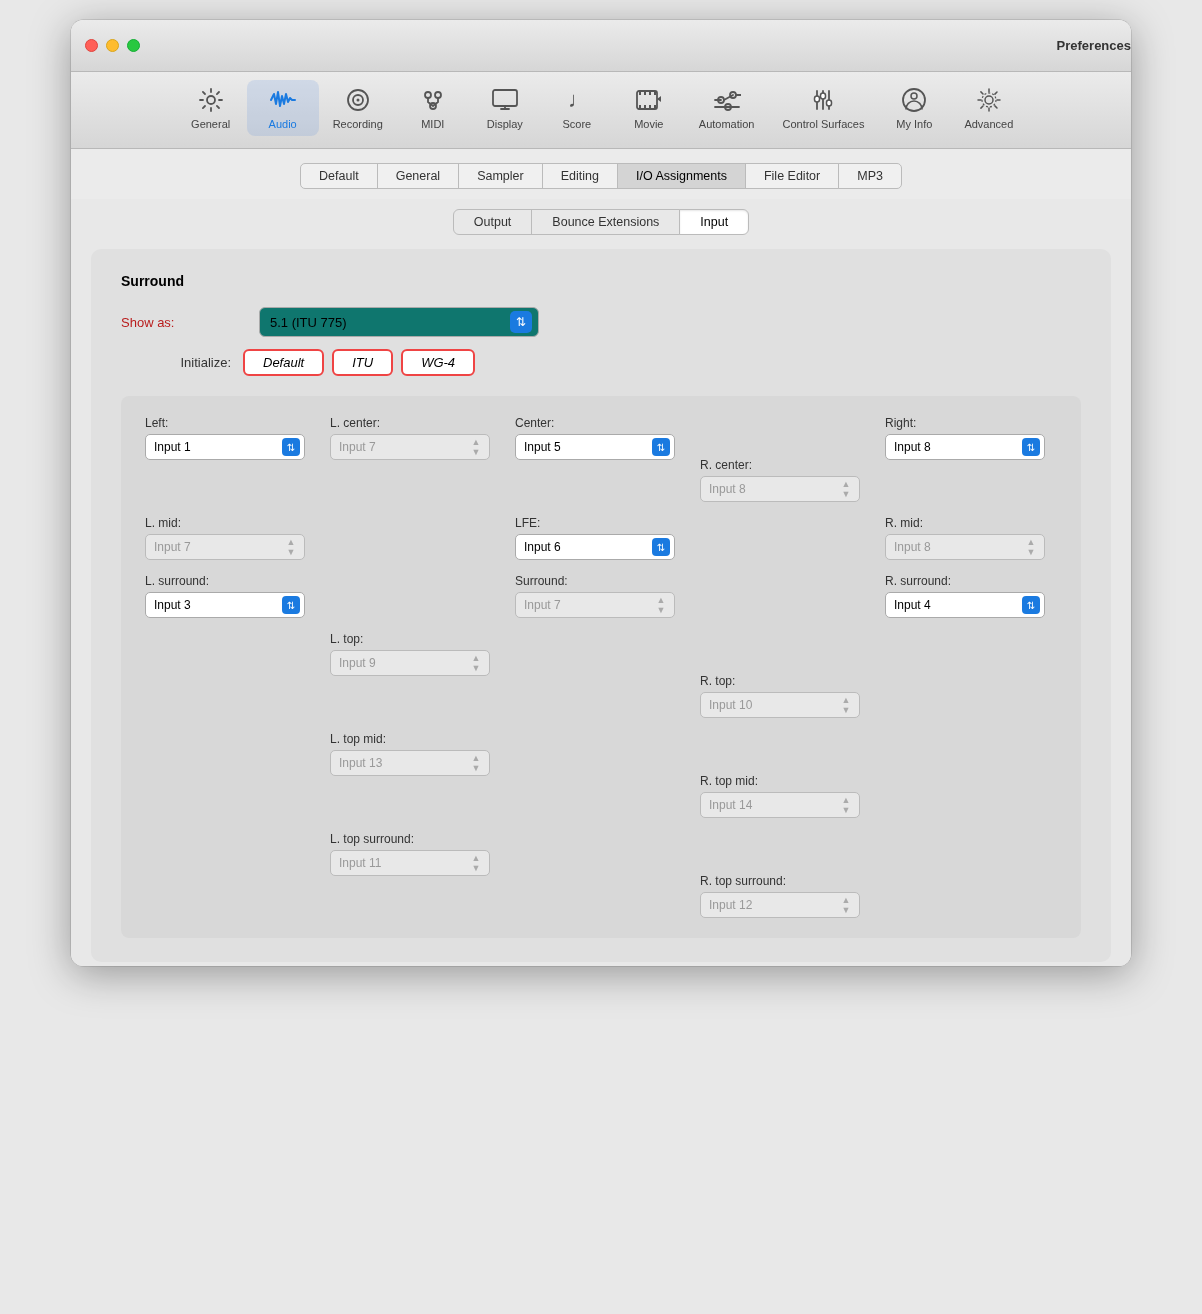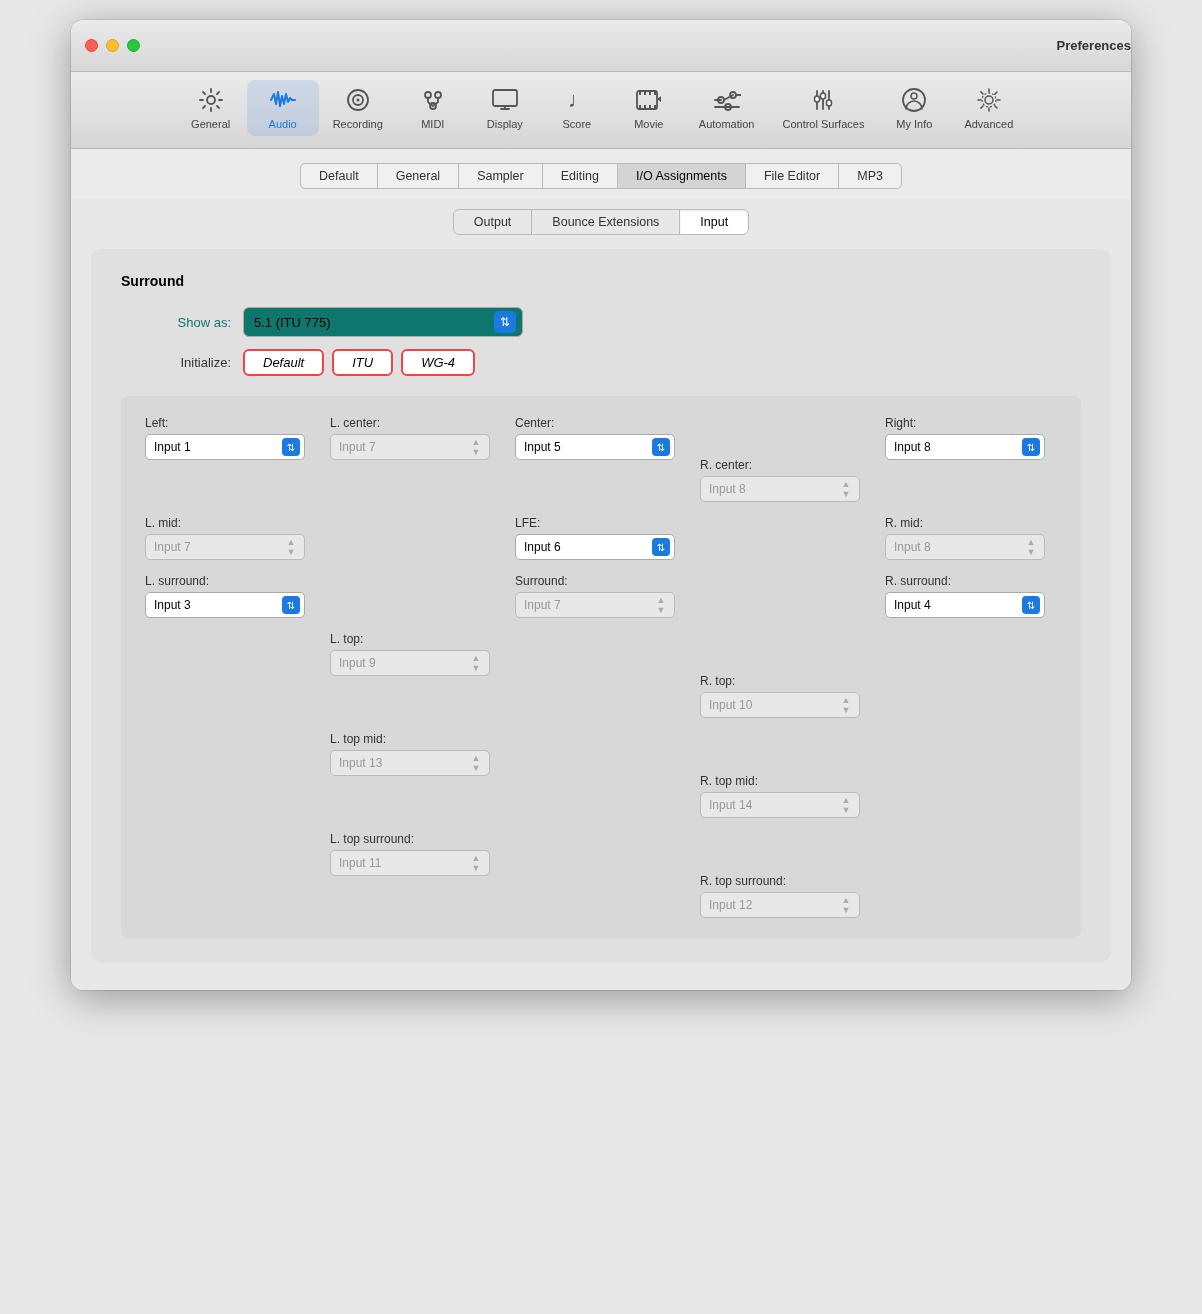--- a/index.html
+++ b/index.html
@@ -130,44 +130,43 @@
     .panel-tab:last-child { border-radius: 0 6px 6px 0; }
     .panel-tab.active {
       background: white;
       font-weight: 500;
       color: #000;
       box-shadow: inset 0 1px 2px rgba(0,0,0,0.1);
     }
     
     .content-area {
       background: #e8e8e8;
-      padding: 0 20px 28px;
+      padding: 0 20px 4px;
     }
     .inner-panel {
       background: #e0e0e0;
       border-radius: 10px;
       padding: 24px 30px;
     }
     .surround-title {
       font-size: 14px;
       font-weight: 700;
       color: #000;
       margin-bottom: 18px;
     }
     .show-as-row {
       display: flex;
       align-items: center;
       margin-bottom: 12px;
     }
     .show-as-label {
       font-size: 13px;
-      color: #0f766e;
+      color: #b91c1c;
       width: 110px;
-      text-align: right;
-      margin-right: 12px;
+      margin-right: 28px;
     }
     .dropdown-blue {
       display: flex;
       align-items: center;
       background: #0f766e;
       border: 1px solid #aaa;
       border-radius: 6px;
       padding: 3px 6px 3px 10px;
       font-size: 13px;
       color: #000;

